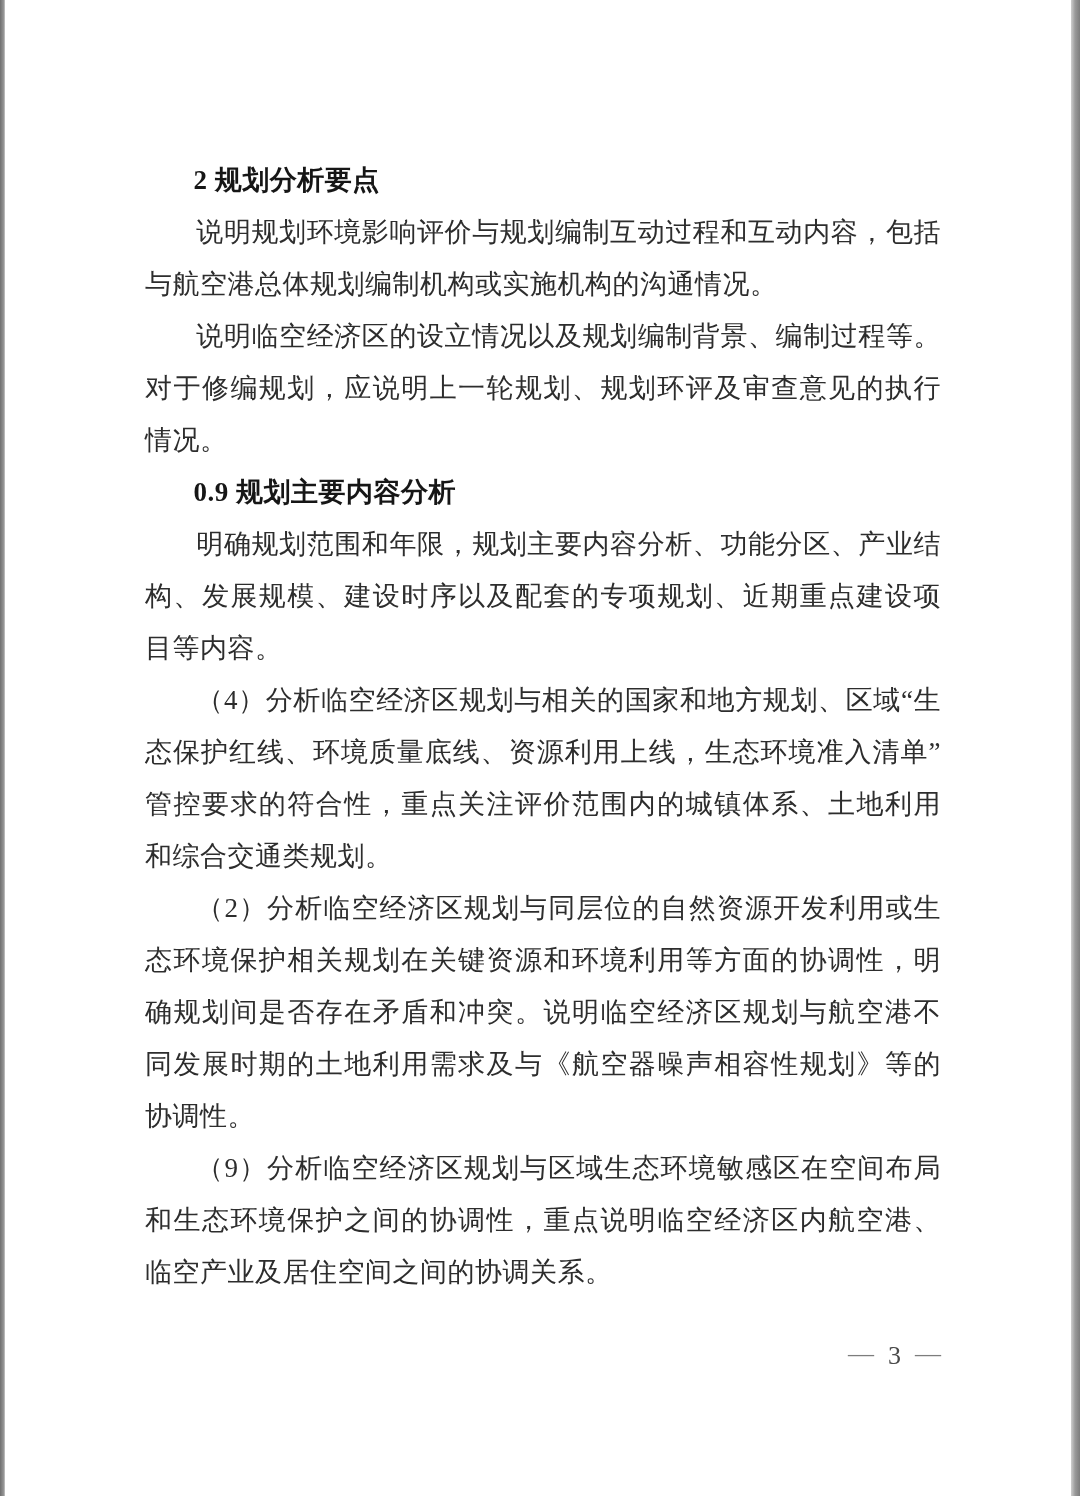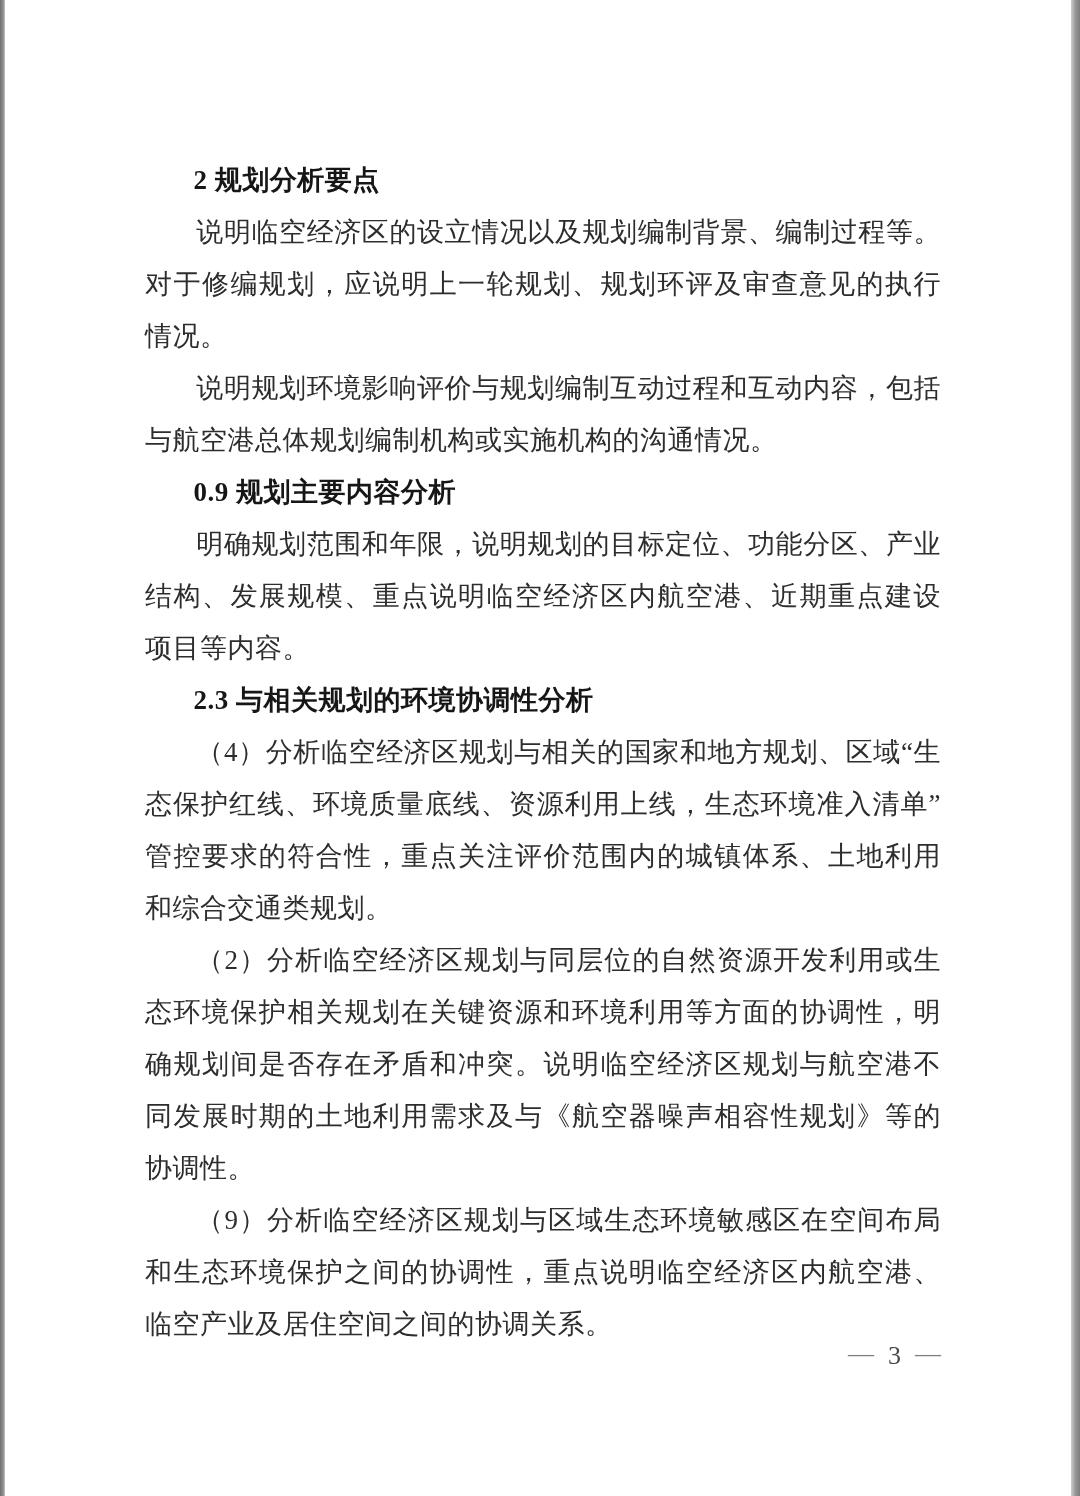--- a/index.html
+++ b/index.html
@@ -77,31 +77,30 @@
 
 <div class="page">
   <div class="edge-left"></div>
   <div class="edge-right"></div>
 
   <div class="content">
 
     <div class="chapter-heading">2 规划分析要点</div>
 
     <section>
+      <p class="para">说明规划环境影响评价与规划编制互动过程和互动内容，包括与航空港总体规划编制机构或实施机构的沟通情况。</p>
       <p class="para">说明临空经济区的设立情况以及规划编制背景、编制过程等。对于修编规划，应说明上一轮规划、规划环评及审查意见的执行情况。</p>
-      <p class="para">说明规划环境影响评价与规划编制互动过程和互动内容，包括与航空港总体规划编制机构或实施机构的沟通情况。</p>
     </section>
 
     <section>
       <div class="section-heading">0.9 规划主要内容分析</div>
-      <p class="para">明确规划范围和年限，说明规划的目标定位、功能分区、产业结构、发展规模、重点说明临空经济区内航空港、近期重点建设项目等内容。</p>
+      <p class="para">明确规划范围和年限，规划主要内容分析、功能分区、产业结构、发展规模、建设时序以及配套的专项规划、近期重点建设项目等内容。</p>
     </section>
 
     <section>
-      <div class="section-heading">2.3 与相关规划的环境协调性分析</div>
       <p class="para">（4）分析临空经济区规划与相关的国家和地方规划、区域“生态保护红线、环境质量底线、资源利用上线，生态环境准入清单”管控要求的符合性，重点关注评价范围内的城镇体系、土地利用和综合交通类规划。</p>
       <p class="para">（2）分析临空经济区规划与同层位的自然资源开发利用或生态环境保护相关规划在关键资源和环境利用等方面的协调性，明确规划间是否存在矛盾和冲突。说明临空经济区规划与航空港不同发展时期的土地利用需求及与《航空器噪声相容性规划》等的协调性。</p>
       <p class="para">（9）分析临空经济区规划与区域生态环境敏感区在空间布局和生态环境保护之间的协调性，重点说明临空经济区内航空港、临空产业及居住空间之间的协调关系。</p>
     </section>
 
   </div>
 
   <div class="page-footer">
     <span class="dash">—</span><span class="num">3</span><span class="dash">—</span>
   </div>

